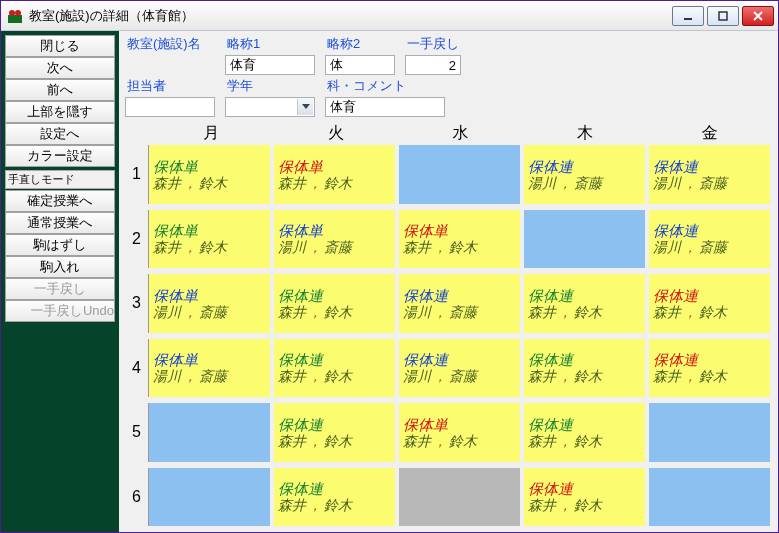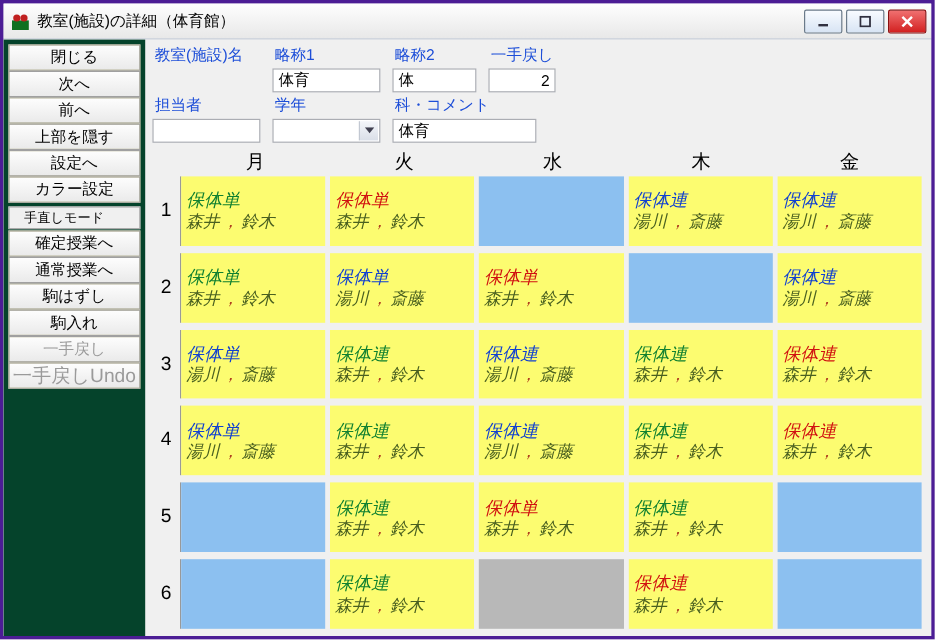--- a/index.html
+++ b/index.html
@@ -1,31 +1,31 @@
 <!DOCTYPE html>
 <html><head>
 <meta charset="utf-8">
 <style>
   * { box-sizing: border-box; margin: 0; padding: 0; }
   html, body { width: 779px; height: 533px; font-family: "MS PGothic","Meiryo",sans-serif; font-size: 12px; overflow: hidden; }
-  .window { width: 779px; height: 533px; background: #f0f0f0; border: 3px solid #4c1d95; display: flex; flex-direction: column; }
+  .window { width: 779px; height: 533px; background: #f0f0f0; border: 1px solid #4c1d95; display: flex; flex-direction: column; }
   .titlebar { height: 30px; background: linear-gradient(#fefefe,#e8e8e8); border-bottom: 1px solid #bfc7d5; display: flex; align-items: center; padding: 0 0 0 6px; }
   .titlebar .icon { width: 16px; height: 16px; margin-right: 6px; }
   .titlebar .title { flex: 1; font-size: 13px; color: #000; }
   .winbtns { display: flex; gap: 3px; margin-right: 4px; }
   .winbtn { width: 32px; height: 20px; border: 1px solid #6a7a8a; border-radius: 2px; background: linear-gradient(#f8fbff,#d8e4f4); display: flex; align-items: center; justify-content: center; }
   .winbtn.close { background: linear-gradient(#f07070,#d22020); border-color: #8a1010; }
   .winbtn svg { display:block; }
   .client { flex: 1; display: flex; background: #f0f0f0; }
   .sidebar { width: 118px; background: #05432b; padding: 4px; display: flex; flex-direction: column; gap: 1px; }
   .sbwrap { background: #fef9c3; }
   .sbtn { display:block; width:100%; height:22px; background: linear-gradient(#fdfdfd,#eaeaea); border: 1px solid #a0a0a0; font-size: 13px; text-align: center; }
-  .sbtn.small { font-size: 16px; }
+  .sbtn.small { font-size: 13px; text-align: right; }
   .sbtn.dis { color: #9a9a9a; }
-  .sidesec { border:1px solid #aaa; background:#f0f0f0; padding:1px 12px; font-size:11px; margin-top:2px; }
+  .sidesec { border:1px solid #aaa; background:#f0f0f0; padding:1px 2px; font-size:11px; margin-top:2px; }
   .main { flex: 1; padding: 4px 6px; display: flex; flex-direction: column; }
   .fields { display: flex; flex-direction: column; gap: 2px; }
   .row { display: flex; gap: 10px; align-items: flex-start; }
   .fld { display:flex; flex-direction: column; }
   .flabel { font-size: 13px; color:#1d4ed8; margin-bottom:2px; padding-left:2px; }
   .finput { height: 20px; border:1px solid #abadb3; background:#fff; padding:1px 4px; font-size:13px; }
   .fnum { text-align: right; }
   .combo { height:20px; border:1px solid #abadb3; background:#fff; position:relative; }
   .combo .arrow { position:absolute; right:1px; top:1px; bottom:1px; width:16px; background:linear-gradient(#f4f6fa,#dadfe8); border-left:1px solid #c2c8d2; display:flex; align-items:center; justify-content:center; }
   .gridarea { flex:1; margin-top:4px; display:flex; }

